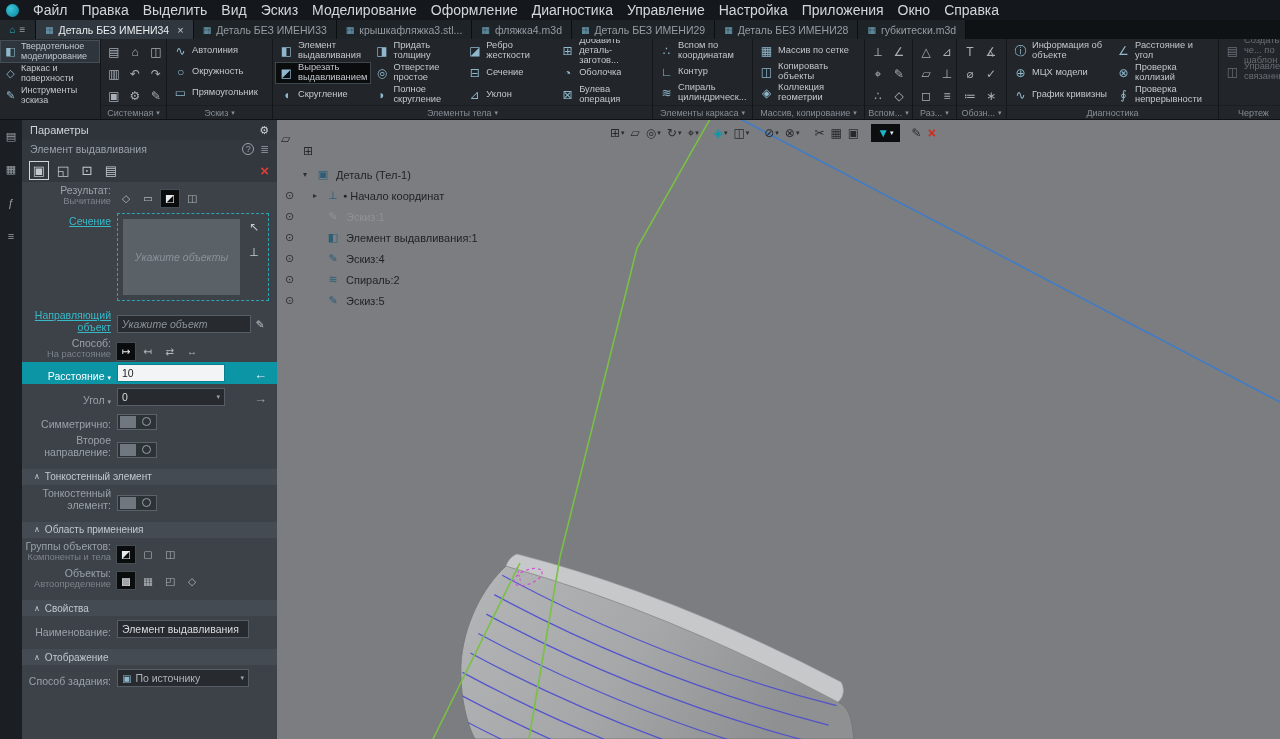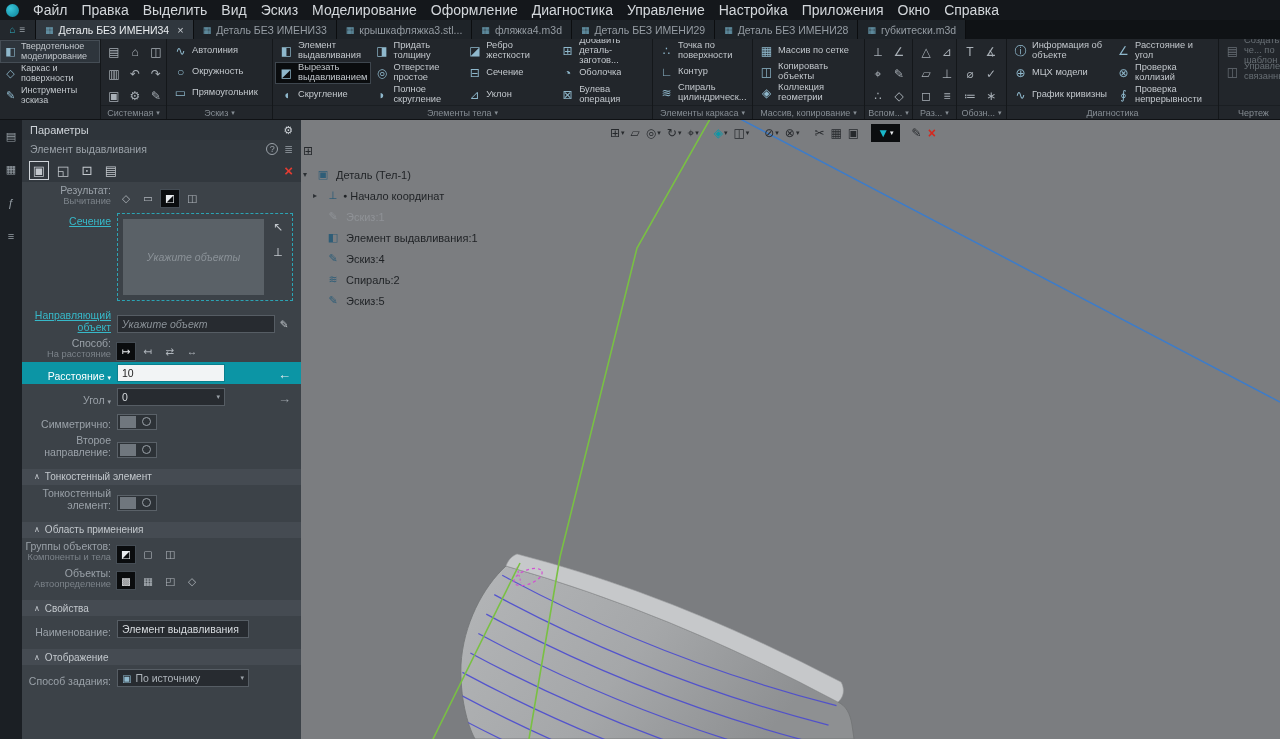--- a/index.html
+++ b/index.html
@@ -39,21 +39,21 @@
   .rbtn.disabled, .rbtn.disabled .ric { color:#686f75; }
   .grid4 { display:grid; grid-template-columns:repeat(4,1fr); grid-auto-rows:21px; flex-direction:unset; }
   .grid2 { display:grid; grid-template-columns:repeat(2,1fr); grid-auto-rows:21px; flex-direction:unset; }
   .icon-grid { display:grid; grid-template-columns:repeat(3,20px); grid-auto-rows:21px; place-items:center; color:#a9b0b7; font-size:12px; flex-direction:unset; }
   .icon-grid2 { display:grid; grid-template-columns:repeat(2,20px); grid-auto-rows:21px; place-items:center; color:#a9b0b7; font-size:12px; flex-direction:unset; }
 
   
   .side-strip { position:absolute; top:120px; left:0; width:22px; bottom:0; background:#1b1f24; display:flex; flex-direction:column; align-items:center; padding-top:8px; gap:16px; color:#98a0a7; font-size:11px; z-index:20; }
 
   
-  .params { position:absolute; top:120px; left:22px; width:279px; bottom:0; background:#3c4248; font-size:10.5px; color:#aeb4ba; display:flex; flex-direction:column; overflow:hidden; z-index:20; }
+  .params { position:absolute; top:120px; left:22px; width:255px; bottom:0; background:#3c4248; font-size:10.5px; color:#aeb4ba; display:flex; flex-direction:column; overflow:hidden; z-index:20; }
   .p-title { height:20px; background:#2e343a; display:flex; align-items:center; padding:0 8px; color:#ced3d8; font-size:11px; flex:none; }
   .p-title .sp, .p-sub .sp { flex:1; }
   .p-sub { height:18px; display:flex; align-items:center; padding:0 8px; gap:6px; color:#9aa1a8; flex:none; background:#32383e; }
   .p-help { width:12px; height:12px; border:1px solid #9aa1a8; border-radius:50%; font-size:9px; display:flex; align-items:center; justify-content:center; }
   .p-icons { height:24px; display:flex; align-items:center; gap:6px; padding:0 8px; font-size:13px; color:#c3c8cd; flex:none; background:#32383e; }
   .mini { min-width:18px; height:17px; display:flex; align-items:center; justify-content:center; padding:0 1px; }
   .mini.active { outline:1px solid #cfd4d9; }
   .mini.pressed, .mini.active2 { background:#0a0c0e; outline:1px solid #454d55; color:#e8ebee; }
   .p-x { margin-left:auto; color:#e23c32; font-weight:bold; font-size:15px; }
   .prow { display:flex; align-items:flex-end; padding:2px 8px 2px 0; min-height:24px; flex:none; }
@@ -325,21 +325,21 @@
         <span>Элементы тела</span>
         <span class="ddm">▾</span>
       </div>
   </div>
 
   <div class="rgroup" style="width:100px">
     <div class="rbody">
 
         <div class="rbtn">
           <span class="ric">∴</span>
-          <span class="rlbl">Точка по поверхности</span>
+          <span class="rlbl">Вспом по координатам</span>
         </div>
 
         <div class="rbtn">
           <span class="ric">∟</span>
           <span class="rlbl">Контур</span>
         </div>
 
         <div class="rbtn">
           <span class="ric">≋</span>
           <span class="rlbl">Спираль цилиндрическ...</span>

